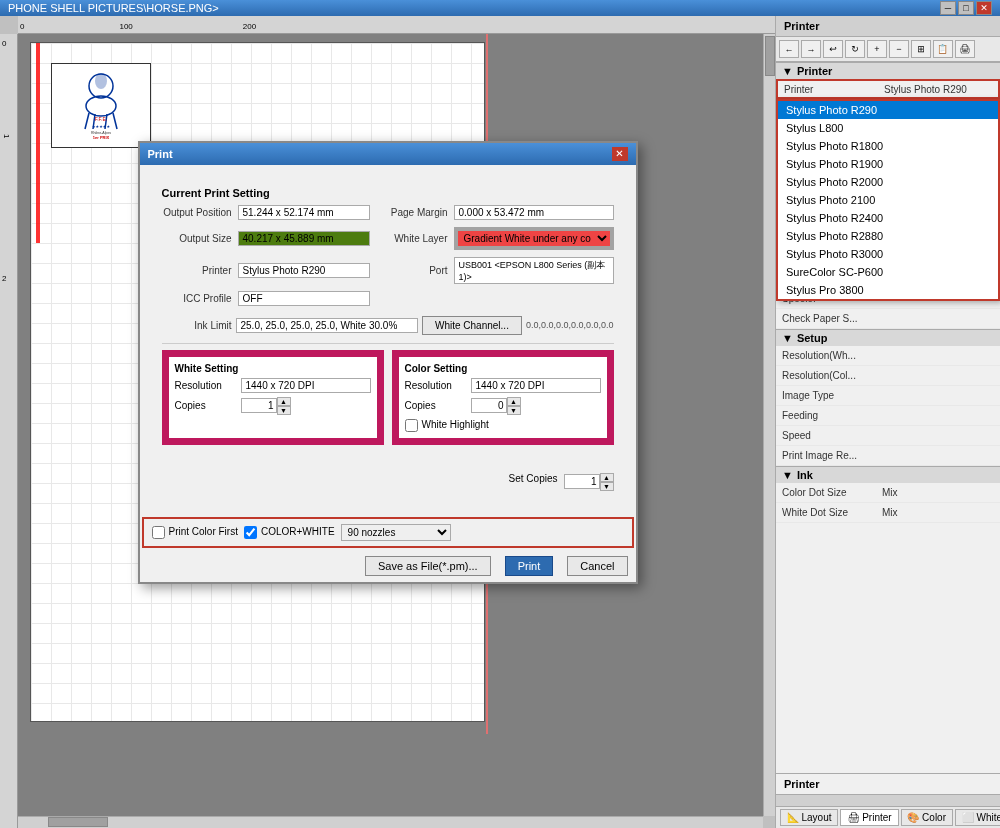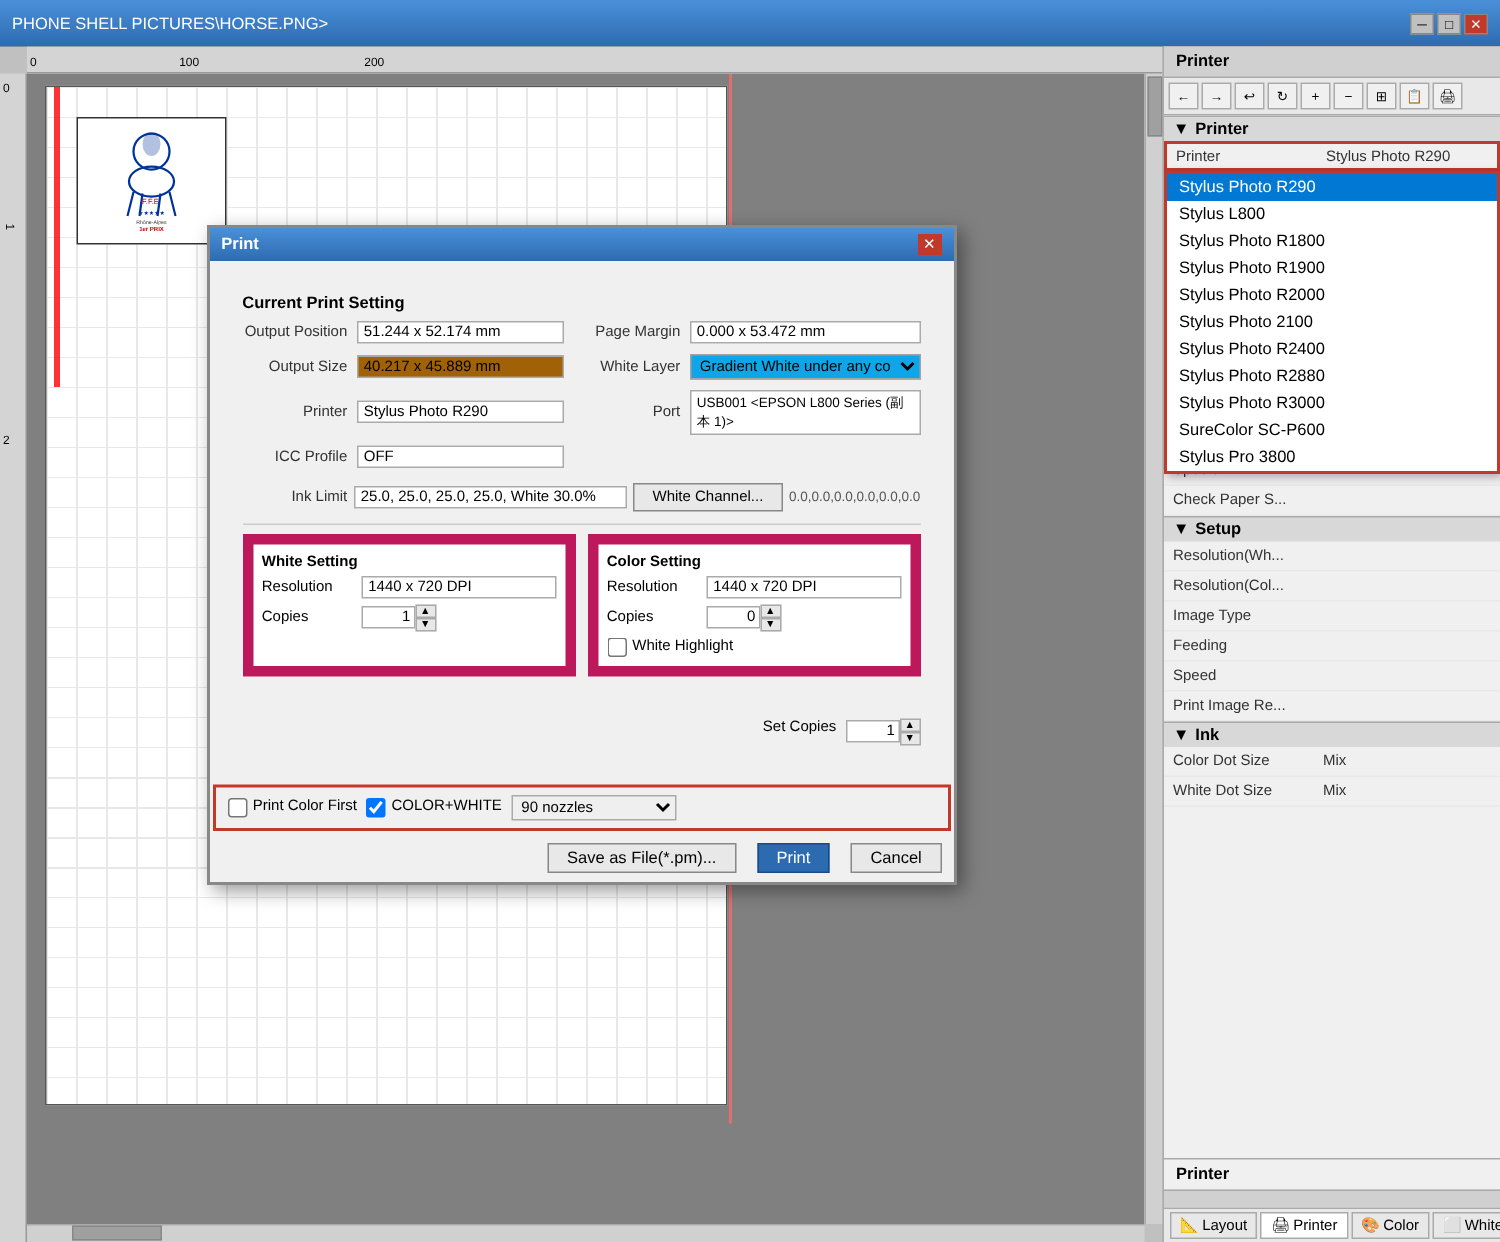--- a/index.html
+++ b/index.html
@@ -1,19 +1,19 @@
 <!DOCTYPE html>
 <html><head>
   <meta charset="utf-8">
   <style>
     * { box-sizing: border-box; margin: 0; padding: 0; }
     body { font-family: 'Segoe UI', Tahoma, sans-serif; font-size: 11px; background: #4a4a4a; overflow: hidden; }
     
     
-    .title-bar { background: linear-gradient(to bottom, #4a90d9, #2d6bb0); color: white; padding: 4px 8px; display: flex; align-items: center; justify-content: space-between; height: 31px; }
+    .title-bar { background: linear-gradient(to bottom, #4a90d9, #2d6bb0); color: white; padding: 4px 8px; display: flex; align-items: center; justify-content: space-between; height: 16px; }
     .title-bar-text { font-size: 11px; }
     .title-bar-buttons { display: flex; gap: 2px; }
     .tb-btn { width: 16px; height: 14px; border: 1px solid #888; display: flex; align-items: center; justify-content: center; font-size: 9px; cursor: pointer; background: #c0c0c0; color: #000; }
     .tb-btn.close { background: #c0392b; color: white; }
     
     
     .main-layout { display: flex; width: 1000px; height: 806px; }
     
     
     .canvas-area { flex: 1; background: #c0c0c0; position: relative; overflow: hidden; }
@@ -45,21 +45,21 @@
     .dialog-overlay { position: absolute; top: 0; left: 0; right: 0; bottom: 0; display: flex; align-items: center; justify-content: center; z-index: 100; }
     .dialog { background: #f0f0f0; border: 2px solid #888; box-shadow: 4px 4px 12px rgba(0,0,0,0.4); width: 500px; }
     .dialog-title { background: linear-gradient(to bottom, #4a90d9, #2d6bb0); color: white; padding: 4px 8px; display: flex; align-items: center; justify-content: space-between; }
     .dialog-title-text { font-size: 11px; font-weight: bold; }
     .dialog-close { width: 16px; height: 14px; background: #c0392b; color: white; border: none; font-size: 10px; cursor: pointer; display: flex; align-items: center; justify-content: center; }
     .dialog-body { padding: 22px; }
     .dialog-section-title { font-size: 11px; font-weight: bold; margin-bottom: 6px; }
     .dialog-row { display: flex; align-items: center; gap: 6px; margin-bottom: 4px; }
     .dialog-label { font-size: 10px; color: #333; white-space: nowrap; min-width: 70px; text-align: right; }
     .dialog-value { font-size: 10px; background: white; border: 1px solid #aaa; padding: 1px 4px; flex: 1; }
-    .dialog-select { font-size: 10px; background: #0ea5e9; border: 1px solid #a3a3a3; padding: 1px 2px; flex: 1; }
+    .dialog-select { font-size: 10px; background: #ef4444; border: 4px solid #a3a3a3; padding: 1px 2px; flex: 1; }
     .dialog-divider { border: none; border-top: 1px solid #ccc; margin: 6px 0; }
     
     
     .settings-row { display: flex; gap: 8px; margin-bottom: 6px; }
     .settings-block { flex: 1; border: 7px solid #be185d; padding: 6px; background: white; }
     .settings-block-title { font-size: 10px; font-weight: bold; margin-bottom: 4px; }
     
     
     .dialog-bottom { display: flex; align-items: center; padding: 6px 10px; gap: 8px; border-top: 1px solid #ccc; }
     .btn { padding: 3px 12px; font-size: 11px; border: 1px solid #888; background: #e8e8e8; cursor: pointer; }
@@ -167,21 +167,21 @@
               <div class="dialog-row">
                 <span class="dialog-label">Output Position</span>
                 <span class="dialog-value" style="background:white; border:1px solid #aaa; padding:1px 4px; font-size:10px; flex:1;">51.244 x 52.174 mm</span>
               </div>
               <div class="dialog-row">
                 <span class="dialog-label">Page Margin</span>
                 <span class="dialog-value" style="background:white; border:1px solid #aaa; padding:1px 4px; font-size:10px; flex:1;">0.000 x 53.472 mm</span>
               </div>
               <div class="dialog-row">
                 <span class="dialog-label">Output Size</span>
-                <span class="dialog-value" style="background:#a16207; border:1px solid #aaa; padding:1px 4px; font-size:10px; flex:1;">40.217 x 45.889 mm</span>
+                <span class="dialog-value" style="background:#4d7c0f; border:1px solid #aaa; padding:1px 4px; font-size:10px; flex:1;">40.217 x 45.889 mm</span>
               </div>
               <div class="dialog-row">
                 <span class="dialog-label">White Layer</span>
                 <select class="dialog-select" style="font-size:10px; flex:1;"><option>Gradient White under any co</option></select>
               </div>
               <div class="dialog-row">
                 <span class="dialog-label">Printer</span>
                 <span class="dialog-value" style="background:white; border:1px solid #aaa; padding:1px 4px; font-size:10px; flex:1;">Stylus Photo R290</span>
               </div>
               <div class="dialog-row">

